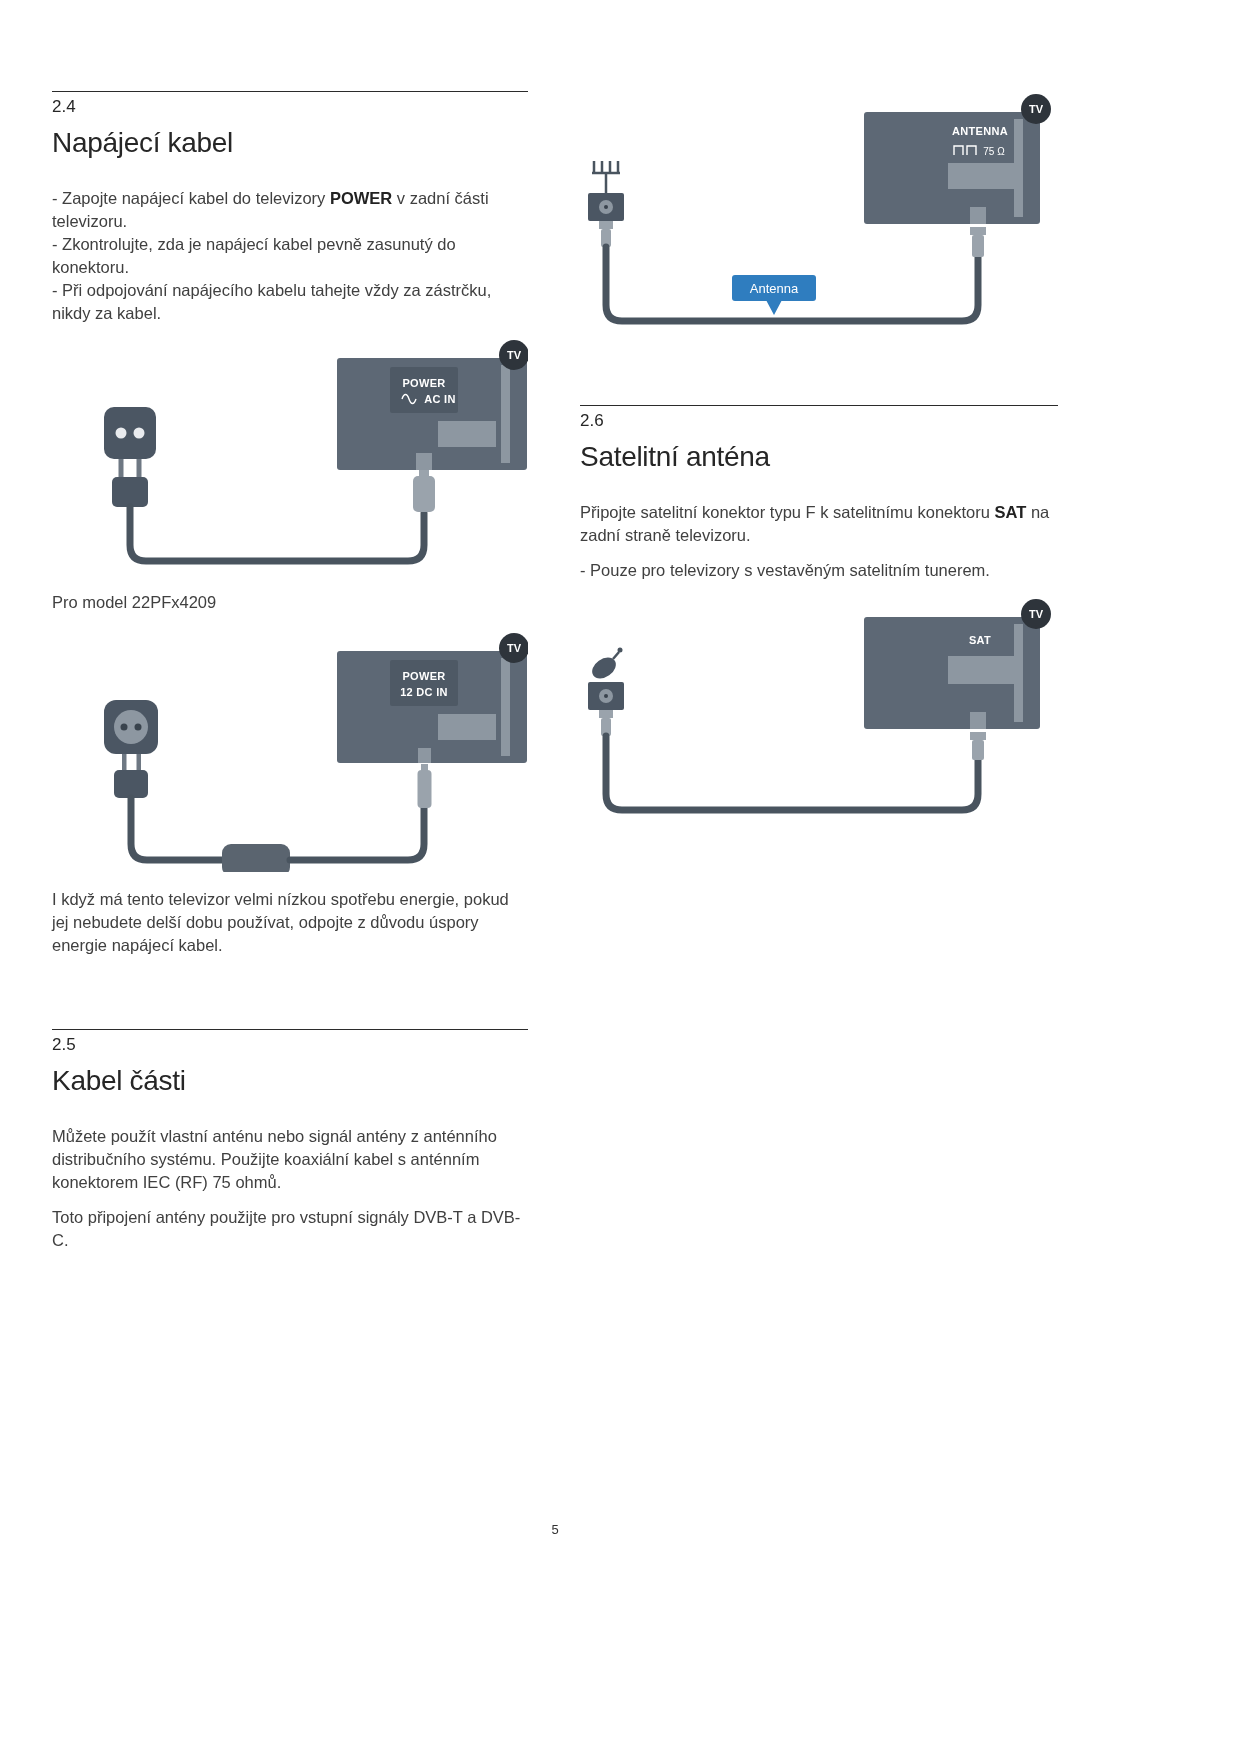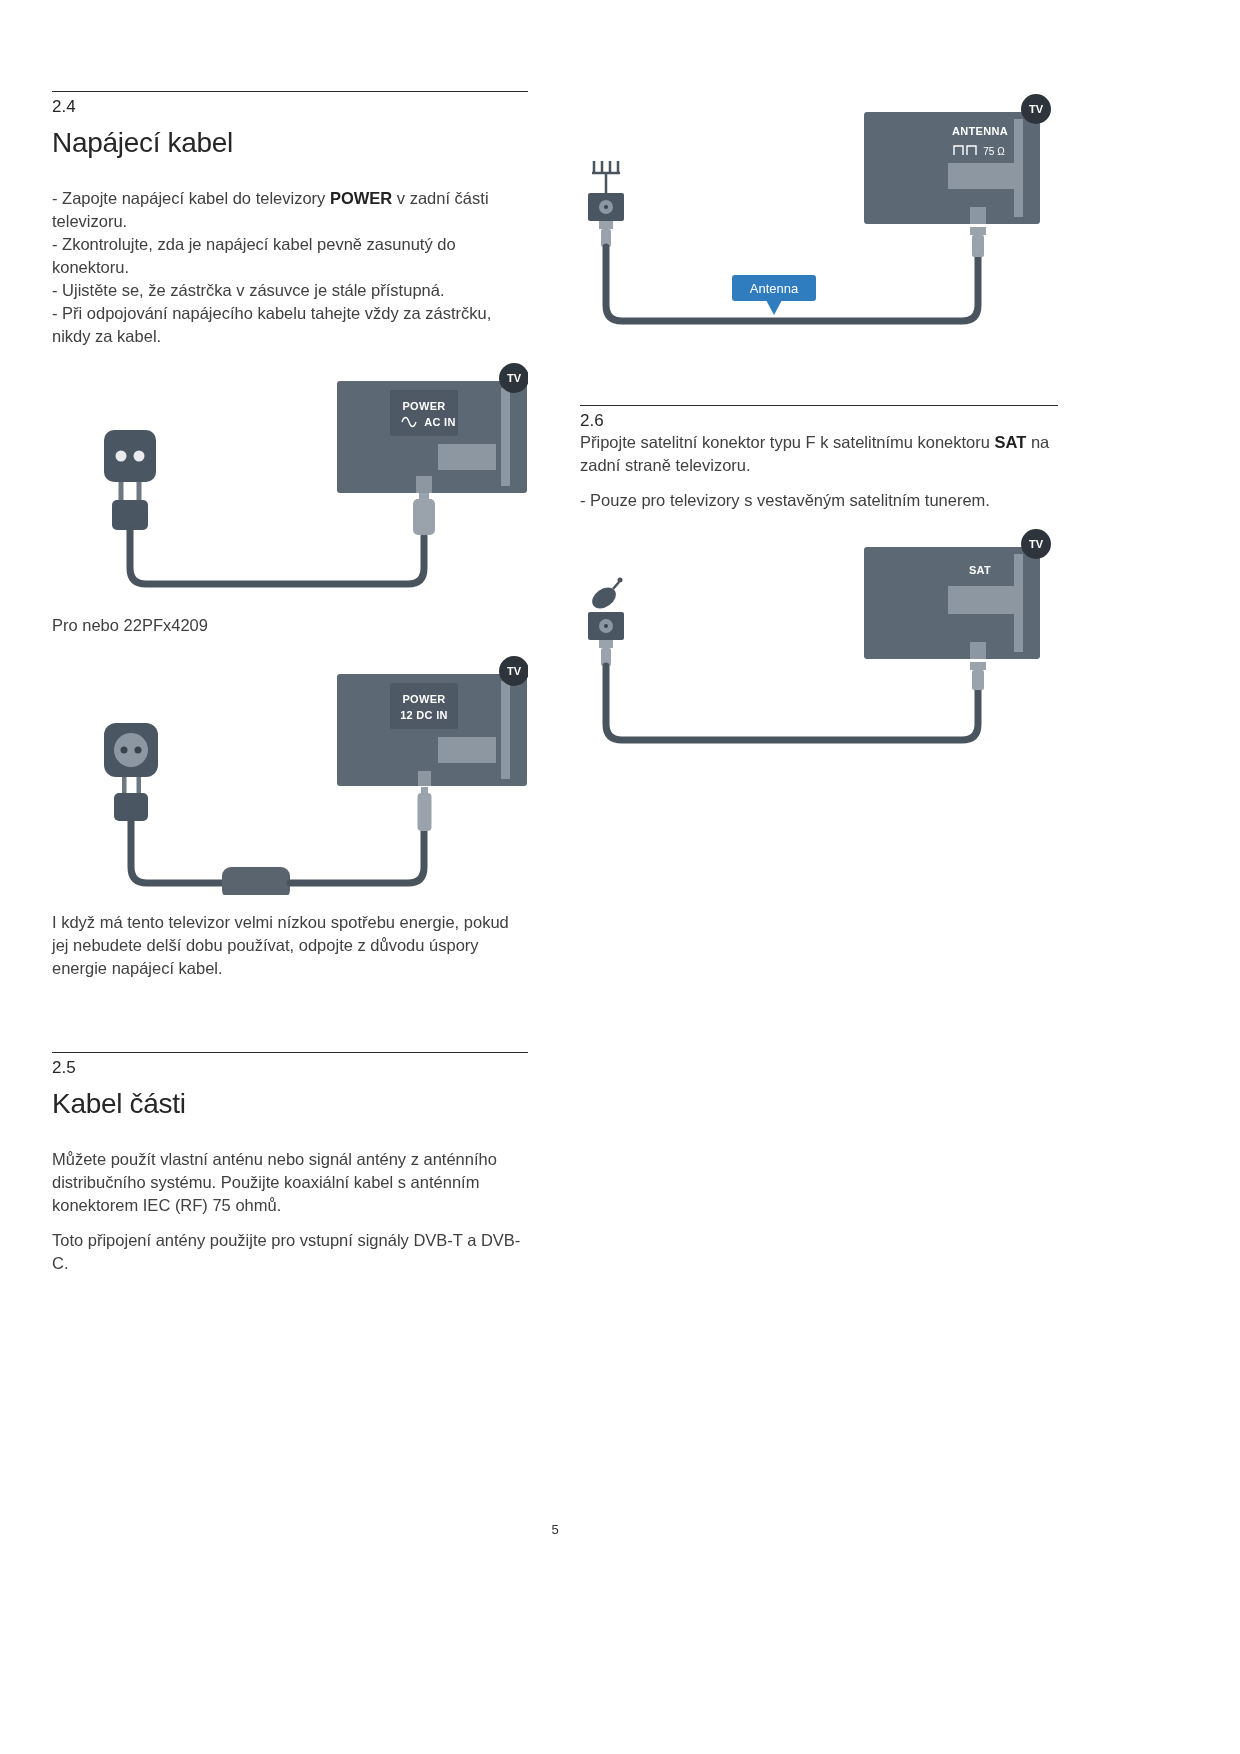--- a/index.html
+++ b/index.html
@@ -45,21 +45,20 @@
 
   <div class="col left">
 
     <hr class="rule">
     <div class="sec-num">2.4</div>
     <h1 class="sec-title">Napájecí kabel</h1>
 
     <div class="para">
       <div class="line-item"><span>- Zapojte napájecí kabel do televizory </span><b>POWER</b><span> v zadní části televizoru.</span></div>
       <div class="line-item"><span>- Zkontrolujte, zda je napájecí kabel pevně zasunutý do konektoru.</span></div>
-      <div class="line-item"><span>- Ujistěte se, že zástrčka v zásuvce je stále přístupná.</span></div>
       <div class="line-item"><span>- Při odpojování napájecího kabelu tahejte vždy za zástrčku, nikdy za kabel.</span></div>
     </div>
 
     <svg class="illus mt14" width="476" height="236" viewBox="0 -16 476 236">
       <g>
         <rect class="f-panel" x="285" y="3" width="190" height="112" rx="3"></rect>
         <rect class="f-light" x="449" y="10" width="9" height="98"></rect>
         <rect class="f-deep" x="338" y="12" width="68" height="46" rx="2"></rect>
         <rect class="f-light" x="386" y="66" width="58" height="26"></rect>
         <rect class="f-light" x="364" y="98" width="16" height="17"></rect>
@@ -79,21 +78,21 @@
         <rect x="84.5" y="104" width="5" height="18" fill="#6e7883"></rect>
         <rect class="f-dark" x="60" y="122" width="36" height="30" rx="5"></rect>
       </g>
       <path class="cable" d="M78,152 L78,190 Q78,206 94,206 L356,206 Q372,206 372,190 L372,158"></path>
       <g>
         <rect class="f-plug" x="367" y="115" width="10" height="8"></rect>
         <rect class="f-plug" x="361" y="121" width="22" height="36" rx="5"></rect>
       </g>
     </svg>
 
-    <p class="para mt16">Pro nebo 22PFx4209</p>
+    <p class="para mt16">Pro model 22PFx4209</p>
 
     <svg class="illus mt18" width="476" height="240" viewBox="0 -16 476 240">
       <g>
         <rect class="f-panel" x="285" y="3" width="190" height="112" rx="3"></rect>
         <rect class="f-light" x="449" y="10" width="9" height="98"></rect>
         <rect class="f-deep" x="338" y="12" width="68" height="46" rx="2"></rect>
         <rect class="f-light" x="386" y="66" width="58" height="26"></rect>
         <rect class="f-light" x="366" y="100" width="13" height="15"></rect>
         <text class="svg-label" x="372" y="32">POWER</text>
         <text class="svg-label" x="372" y="48">12 DC IN</text>
@@ -159,20 +158,21 @@
       </g>
       <g>
         <rect class="f-callout" x="152" y="166" width="84" height="26" rx="3"></rect>
         <polygon class="f-callout" points="186,191 202,191 194,206"></polygon>
         <text class="callout-text" x="194" y="184">Antenna</text>
       </g>
     </svg>
 
     <hr class="rule rule-gap">
     <div class="sec-num">2.6</div>
+    <h1 class="sec-title">Satelitní anténa</h1>
 
     <p class="para"><span>Připojte satelitní konektor typu F k satelitnímu konektoru </span><b>SAT</b><span> na zadní straně televizoru.</span></p>
     <p class="para">- Pouze pro televizory s vestavěným satelitním tunerem.</p>
 
     <svg class="illus mt16" width="478" height="222" viewBox="0 -16 478 222">
       <g>
         <rect class="f-panel" x="284" y="3" width="176" height="112" rx="3"></rect>
         <rect class="f-light" x="434" y="10" width="9" height="98"></rect>
         <text class="svg-label" x="400" y="30">SAT</text>
         <rect class="f-light" x="368" y="42" width="70" height="28"></rect>

